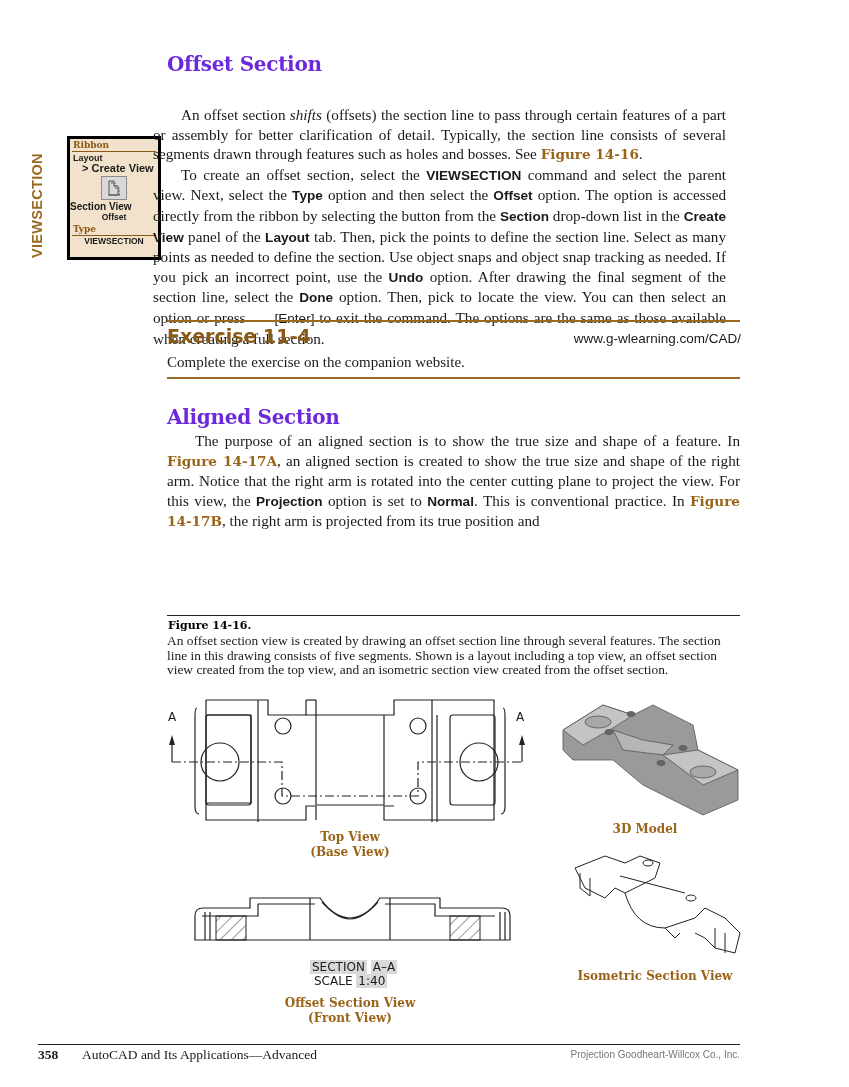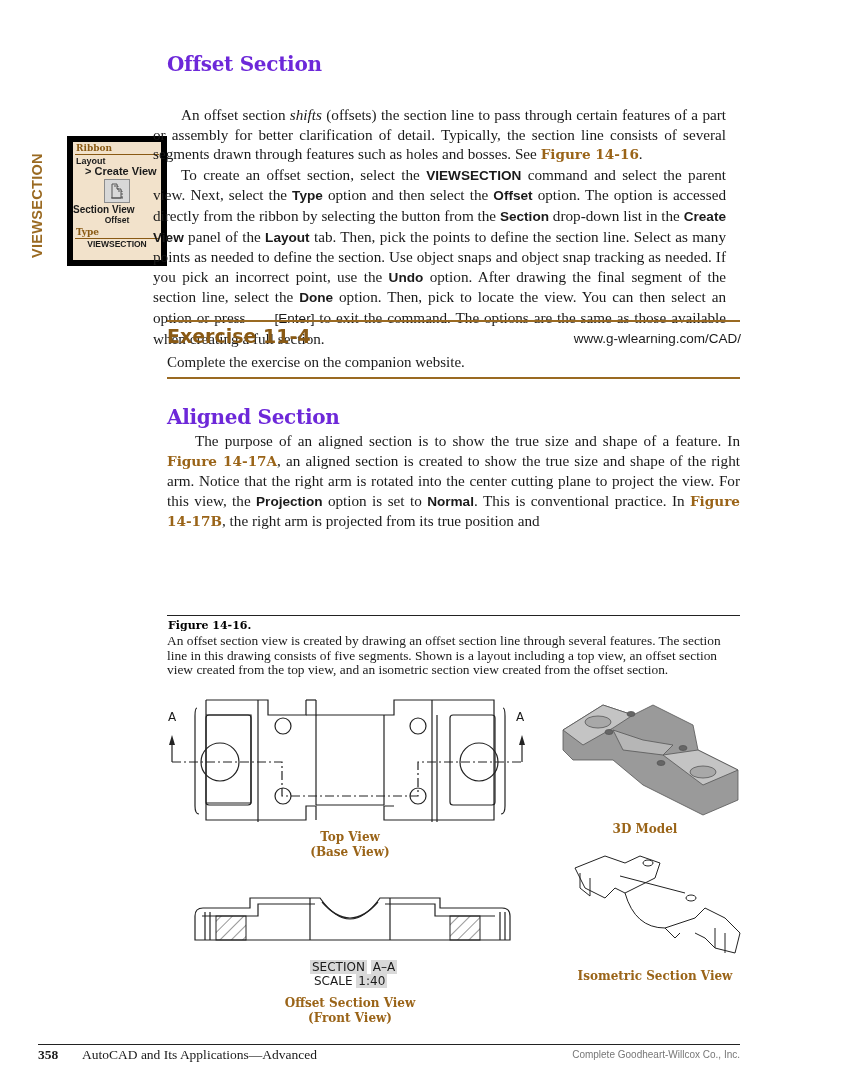--- a/index.html
+++ b/index.html
@@ -6,21 +6,21 @@
   body { width:849px; height:1087px; position:relative; overflow:hidden;
          font-family:"Liberation Serif", serif; color:#1a1a1a; }
   .abs { position:absolute; }
   .h2 { color:#6d28d9; font-weight:bold; font-size:20px; font-family:"DejaVu Serif","Liberation Serif", serif; letter-spacing:-0.3px; }
   .para { font-size:15.2px; line-height:19.6px; text-align:justify; width:573px; }
   .para p { margin:0; text-indent:28px; }
   .fig { color:#9a6418; font-weight:bold; font-family:"DejaVu Serif", serif; font-size:13.6px; }
   .cmd { font-family:"Liberation Sans", sans-serif; font-weight:bold; font-size:13.6px; }
   .key { font-family:"Liberation Sans", sans-serif; font-size:13.6px;padding-left:24px; }
   .rule { height:2px; background:#9a6a22; }
-  .ribbon { left:67px; top:136px; width:88px; height:118px; background:#f2e2cb; border:6px solid #000000; font-family:"Liberation Sans", sans-serif; }
+  .ribbon { left:67px; top:136px; width:88px; height:118px; background:#f2e2cb; border:3px solid #000000; font-family:"Liberation Sans", sans-serif; }
   .ribbon .rh { font-family:"DejaVu Serif", serif; font-size:9px; color:#8a5a14; font-weight:bold; padding:1px 3px; }
   .ribbon .ln { height:1px; background:#8a5a14; margin:0 2px; }
   .vertical { left:27px; top:134px; width:22px; height:124px; }
   .vertical span { display:block; transform:rotate(-90deg); transform-origin:left top; position:absolute; left:2px; top:124px; width:124px;
     font-family:"Liberation Sans", sans-serif; font-weight:bold; color:#9a6a22; font-size:14.5px; letter-spacing:0.3px; white-space:nowrap; }
   .caption-lab { color:#9a6418; font-weight:bold; font-family:"DejaVu Serif", serif; font-size:12px; text-align:center; line-height:15px; }
   .cad-label { font-family:"DejaVu Sans", sans-serif; font-size:12px; }
   .cad-label .hl { background:#d9d9d9; padding:0 2px; }
 </style>
 </head>
@@ -174,13 +174,13 @@
     <ellipse cx="83" cy="15" rx="5" ry="3"></ellipse>
     <ellipse cx="126" cy="50" rx="5" ry="3"></ellipse>
     <path d="M55 28 L120 45"></path>
   </g>
 </svg>
 <div class="abs caption-lab" style="left:575px;top:969px;width:160px;">Isometric Section View</div>
 
 <div class="abs" style="left:38px;top:1044px;width:702px;height:1px;background:#222;"></div>
 <div class="abs" style="left:38px;top:1047px;font-weight:bold;font-size:13.5px;">358</div>
 <div class="abs" style="left:82px;top:1047px;font-size:13.5px;">AutoCAD and Its Applications—Advanced</div>
-<div class="abs" style="right:109px;top:1049px;font-family:'Liberation Sans',sans-serif;font-size:10px;color:#777;">Complete Goodheart-Willcox Co., Inc.</div>
+<div class="abs" style="right:109px;top:1049px;font-family:'Liberation Sans',sans-serif;font-size:10px;color:#777;">Projection Goodheart-Willcox Co., Inc.</div>
 
 </body></html>

